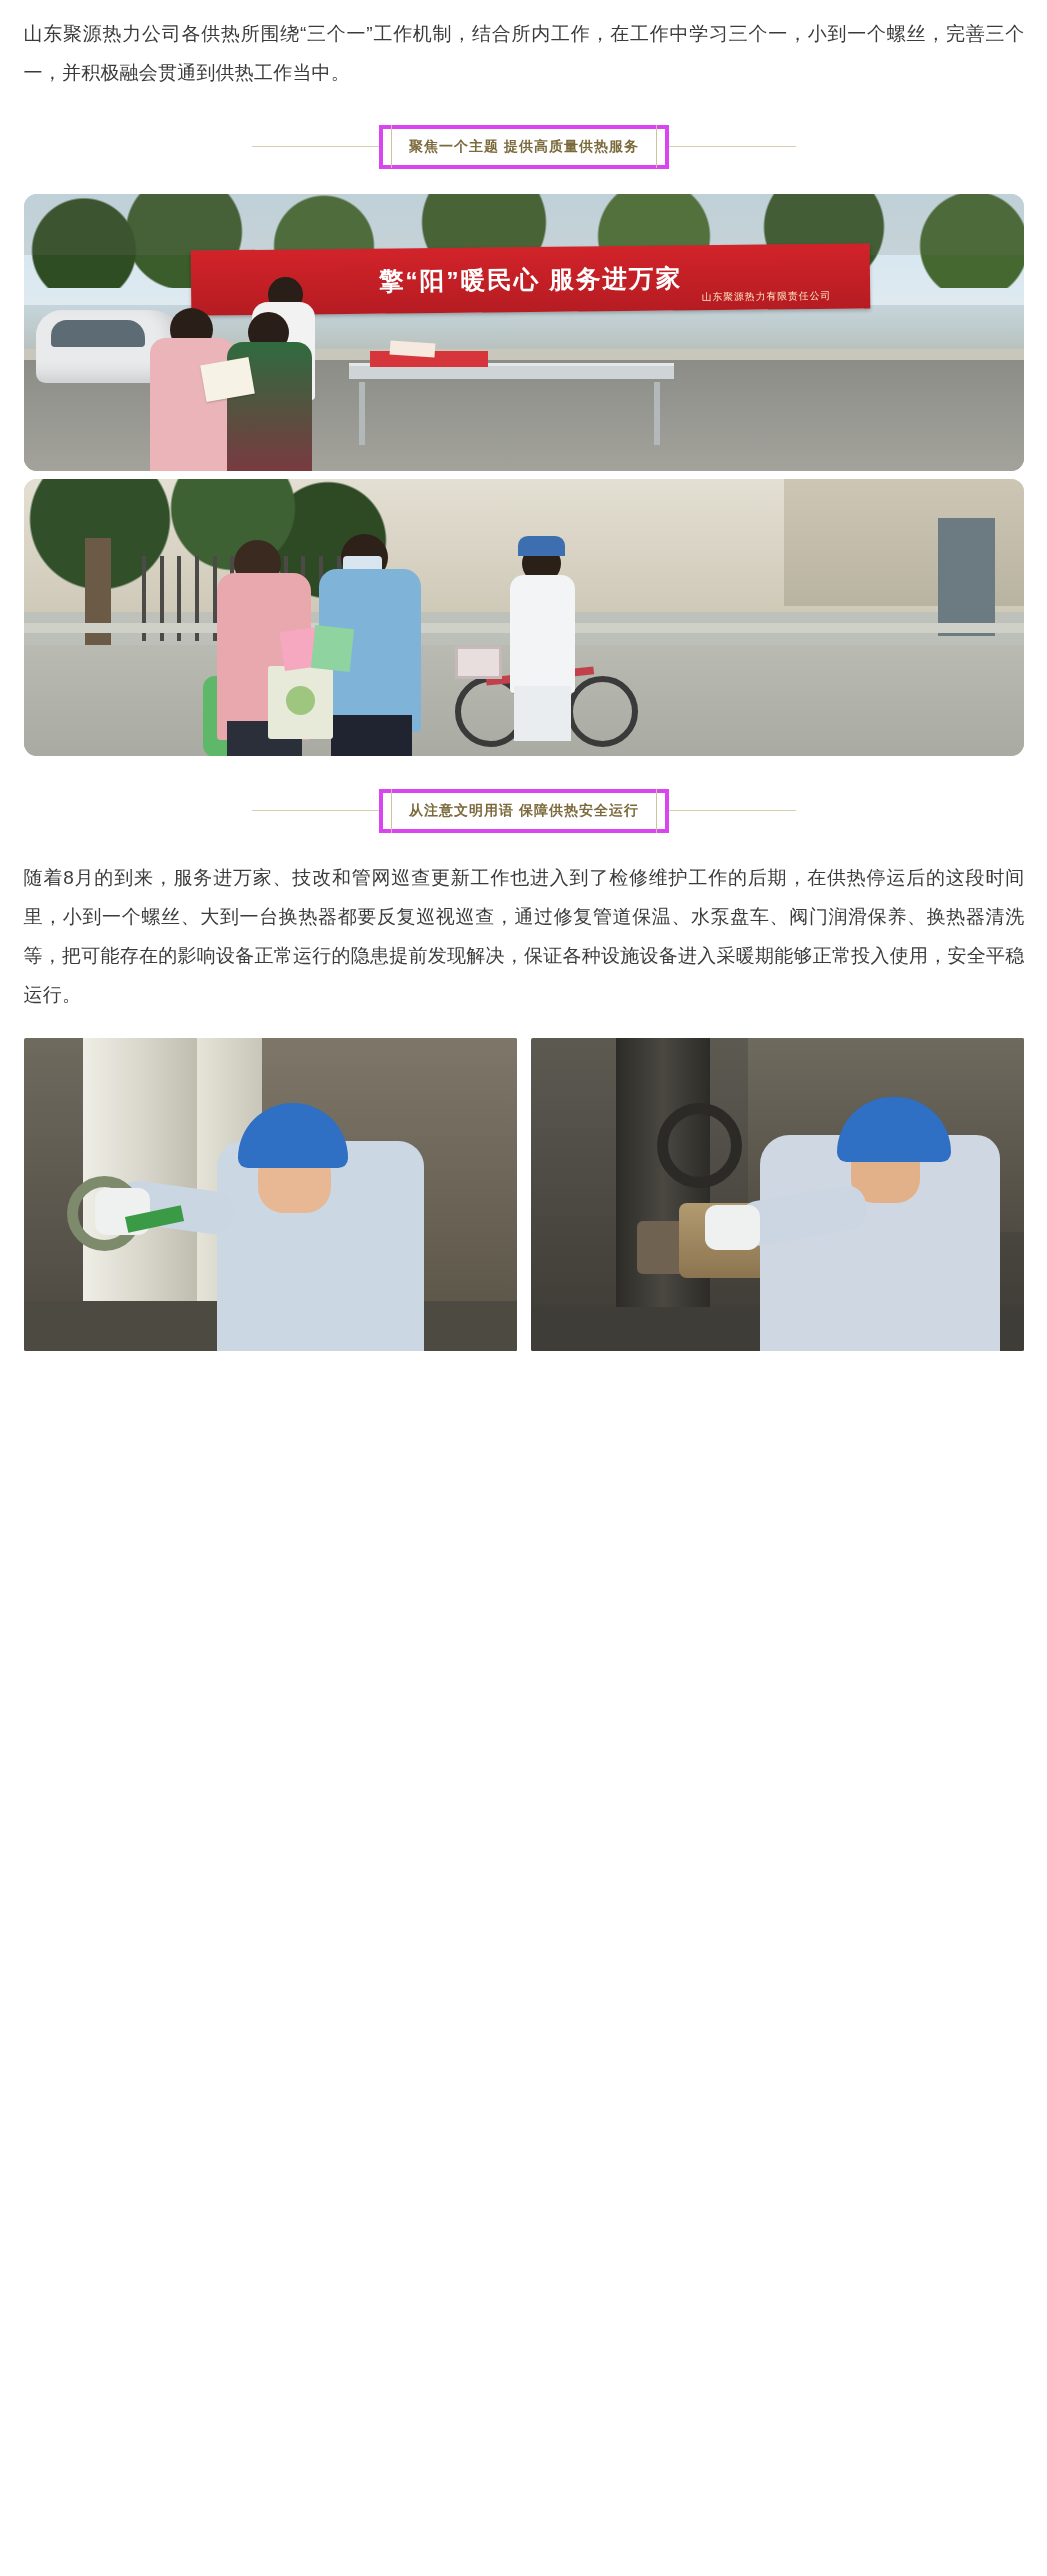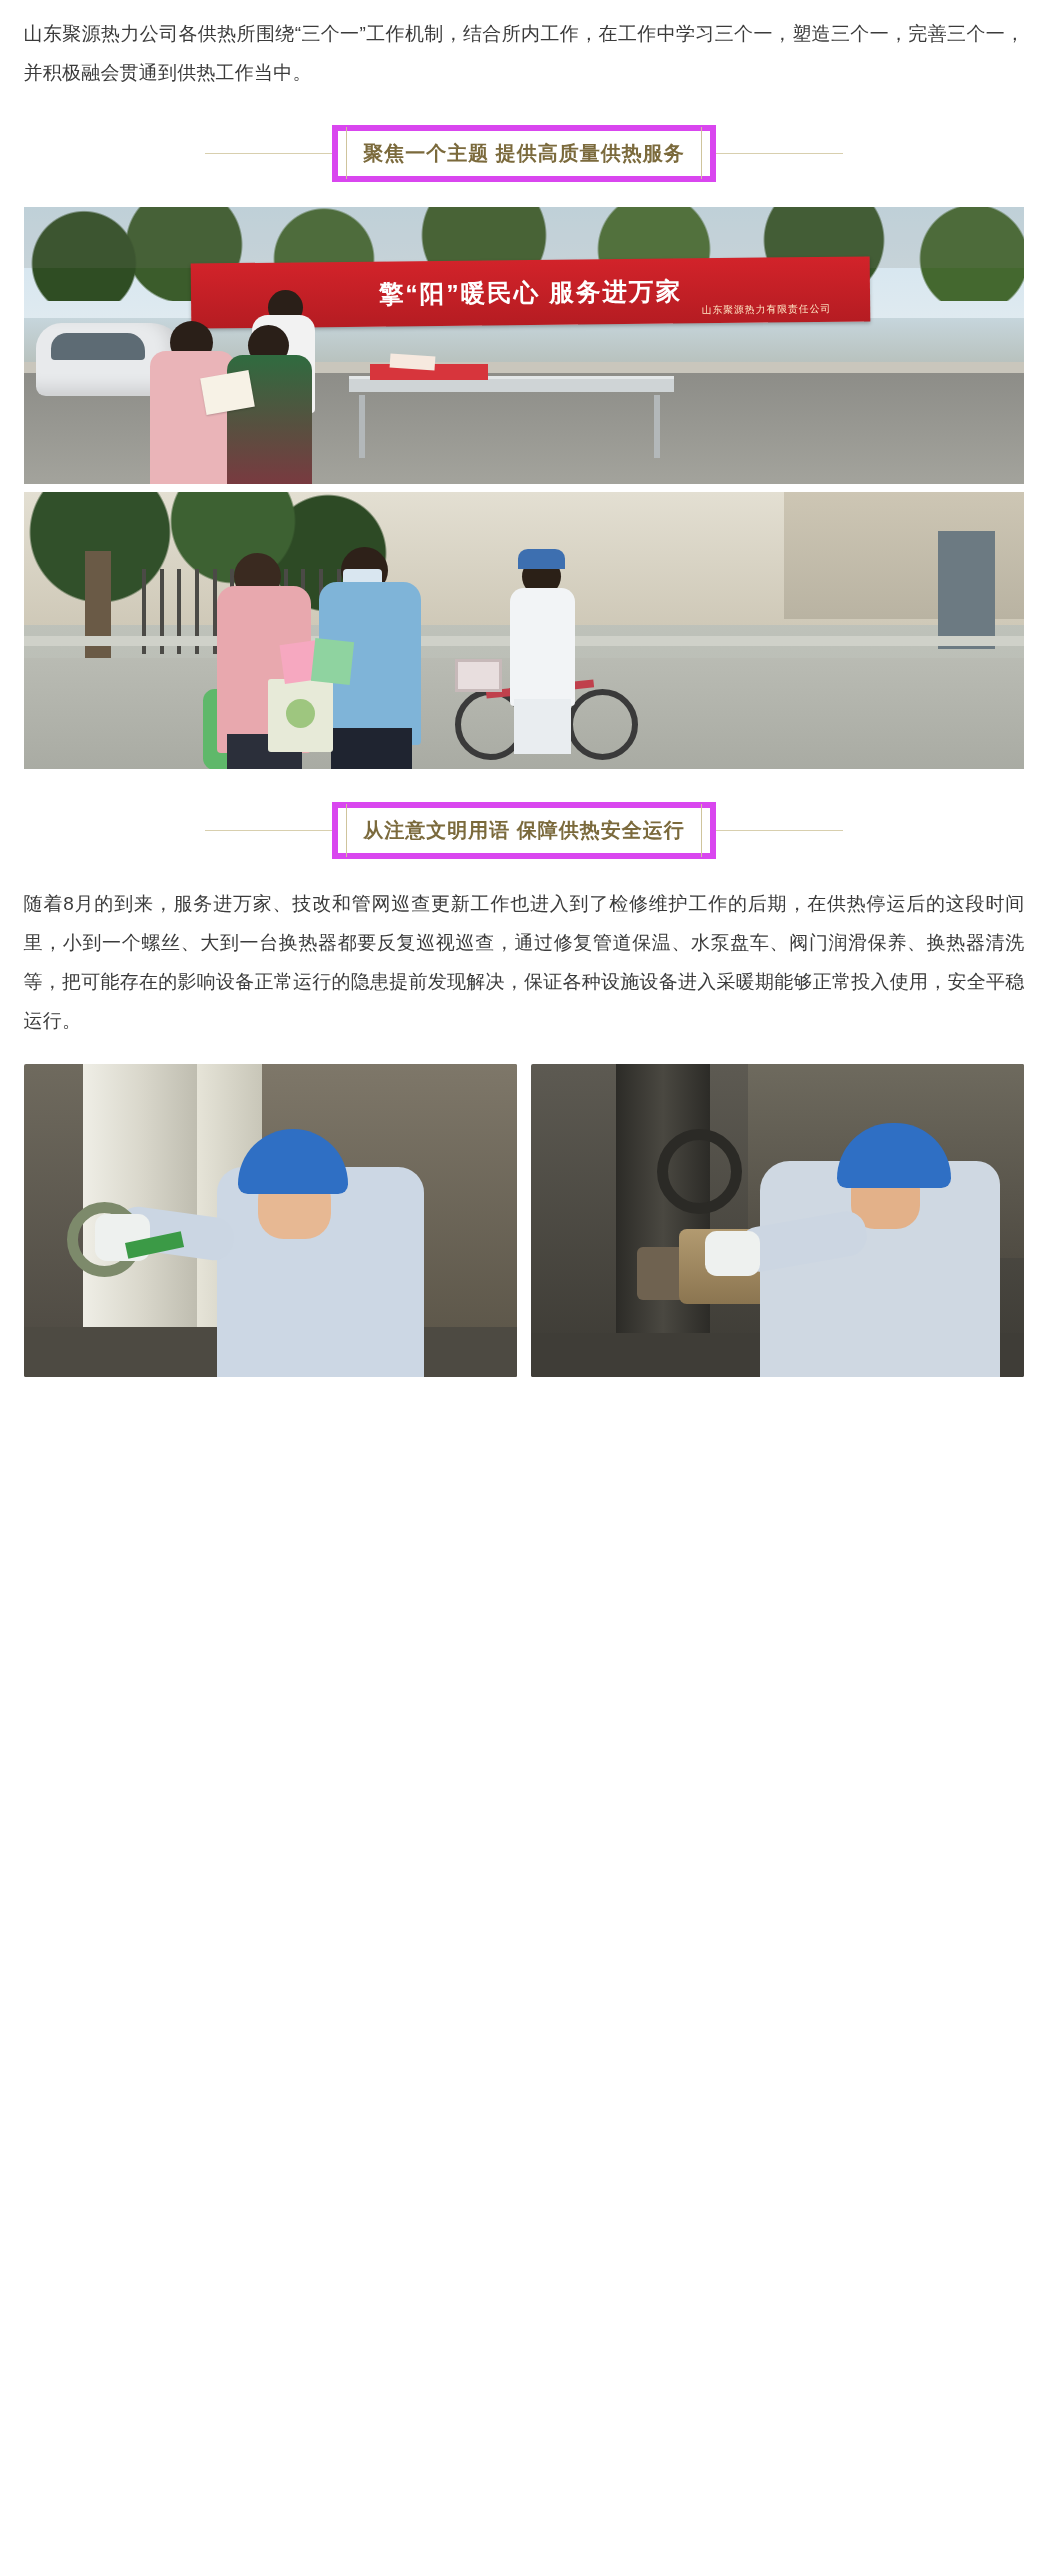--- a/index.html
+++ b/index.html
@@ -38,23 +38,23 @@
   }
   .heading-rule {
     height: 1px;
     background: #d8cfae;
     flex: 0 0 128px;
   }
   .heading-rule.left { margin-right: -1px; }
   .heading-rule.right { margin-left: -1px; }
   .heading-box {
     position: relative;
-    border: 6px solid #d946ef;
+    border: 4px solid #d946ef;
     padding: 8.9px 25.6px;
-    font-size: 20px;
+    font-size: 14px;
     color: #7b6a3c;
     letter-spacing: 1px;
     font-weight: bold;
     white-space: nowrap;
     background: #ffffff;
   }
   .heading-box:before,
   .heading-box:after {
     content: "";
     position: absolute;
@@ -65,21 +65,21 @@
   }
   .heading-box:before { left: 7.9px; }
   .heading-box:after { right: 7.9px; }
 
   
   .photo {
     width: 1000px;
     margin: 0 auto 7.9px auto;
     position: relative;
     overflow: hidden;
-    border-radius: 0;
+    border-radius: 13px;
   }
   .photo-1 { height: 277px; margin-top: 21.6px; }
   .photo-2 { height: 277px; }
   .photo-pair {
     display: flex;
     gap: 13.8px;
     margin: 23.6px auto 0 auto;
     width: 1000px;
   }
   .photo-half {
@@ -204,21 +204,21 @@
   .p4 .arm { position:absolute; right:157px; top:155px; width:128px; height:45px; background:#ccd6e2; border-radius:19.7px; transform:rotate(-10deg); }
   .p4 .glove { position:absolute; right:264px; top:167px; width:55px; height:45px; background:#eef1ef; border-radius:11.8px; }
   .p4 .floor { position:absolute; left:0; bottom:0; width:100%; height:14%; background:#3f3d37; }
   .bottom-pad { height: 29.5px; }
 </style>
 </head>
 <body>
 
 <div class="page">
 
-  <p class="para para-top">山东聚源热力公司各供热所围绕“三个一”工作机制，结合所内工作，在工作中学习三个一，塑造三个一，完善三个一，并积极融会贯通到供热工作当中。</p>
+  <p class="para para-top">山东聚源热力公司各供热所围绕“三个一”工作机制，结合所内工作，在工作中学习三个一，小到一个螺丝，完善三个一，并积极融会贯通到供热工作当中。</p>
 
   <div class="heading-wrap">
     <span class="heading-rule left"></span>
     <span class="heading-box">聚焦一个主题 提供高质量供热服务</span>
     <span class="heading-rule right"></span>
   </div>
 
 
   <div class="photo photo-1 p1">
     <div class="sky"></div>

